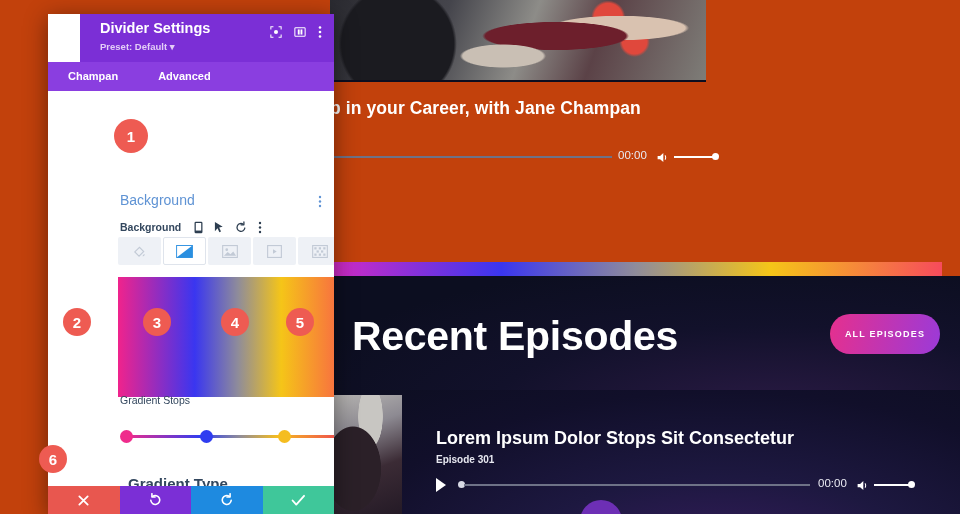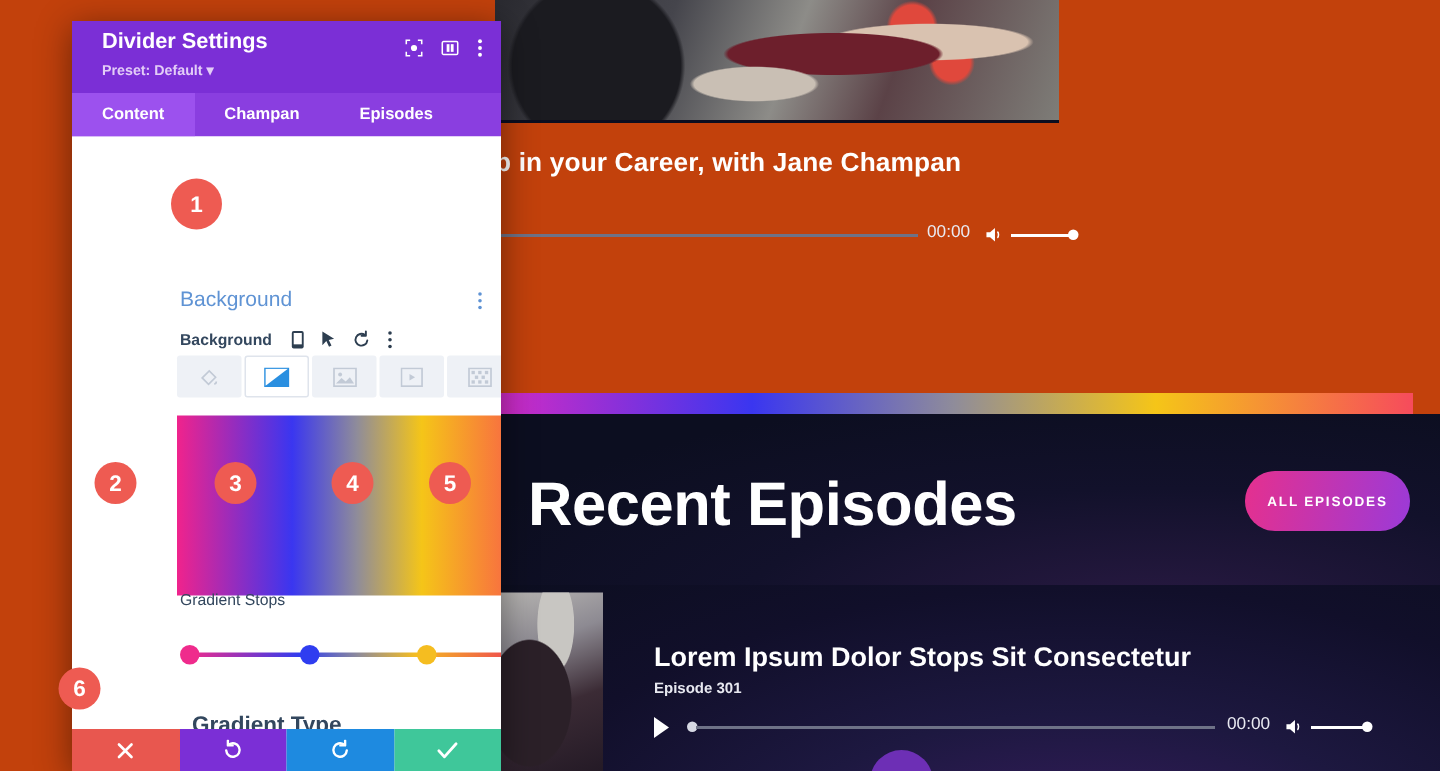--- a/index.html
+++ b/index.html
@@ -89,21 +89,21 @@
     position: absolute; left: 580px; top: 500px; width: 42px; height: 42px;
     border-radius: 50%; background: #6d2fb5;
   }
 
   
   #panel {
     position: absolute; left: 48px; top: 14px; width: 286px; height: 500px;
     background: #ffffff; box-shadow: 0 4px 22px rgba(0,0,0,.45);
     overflow: hidden;
   }
-  .p-head { background: #7b2fd6; height: 48px; position: relative; }
+  .p-head { background: #7b2fd6; height: 48px; position: relative; margin-left: 32px; }
   .p-title { position: absolute; left: 20px; top: 6px; color: #fff; font-size: 14.5px; font-weight: bold; }
   .p-preset { position: absolute; left: 20px; top: 27px; color: #e3cdf7; font-size: 9.5px; font-weight: bold; }
   .p-hicons { position: absolute; right: 12px; top: 11px; display: flex; gap: 12px; align-items: center; }
   .p-hicons svg { display: block; }
 
   .p-tabs { display: flex; background: #8a3ee0; height: 29px; }
   .p-tab {
     flex: 0 0 auto; padding: 0 20px; height: 29px; line-height: 29px;
     color: #ffffff; font-size: 11px; font-weight: bold; text-align: center;
   }
@@ -230,23 +230,22 @@
         <svg width="4" height="14" viewBox="0 0 4 14">
             <circle cx="2" cy="2.5" r="1.3" fill="#fff"></circle>
             <circle cx="2" cy="7" r="1.3" fill="#fff"></circle>
             <circle cx="2" cy="11.5" r="1.3" fill="#fff"></circle>
           </svg>
       </span>
     </div>
   </div>
 
   <div class="p-tabs">
-    <div class="p-tab active">Content</div>
     <div class="p-tab">Champan</div>
-    <div class="p-tab">Episodes</div>
+    <div class="p-tab">Advanced</div>
   </div>
 
   <div class="p-body">
 
     <div class="sec-head">
       <span class="t">Background</span>
     </div>
     <div class="sec-dots">
       <svg width="4" height="13" viewBox="0 0 4 13">
           <circle cx="2" cy="2" r="1.2" fill="#5f93d4"></circle>

